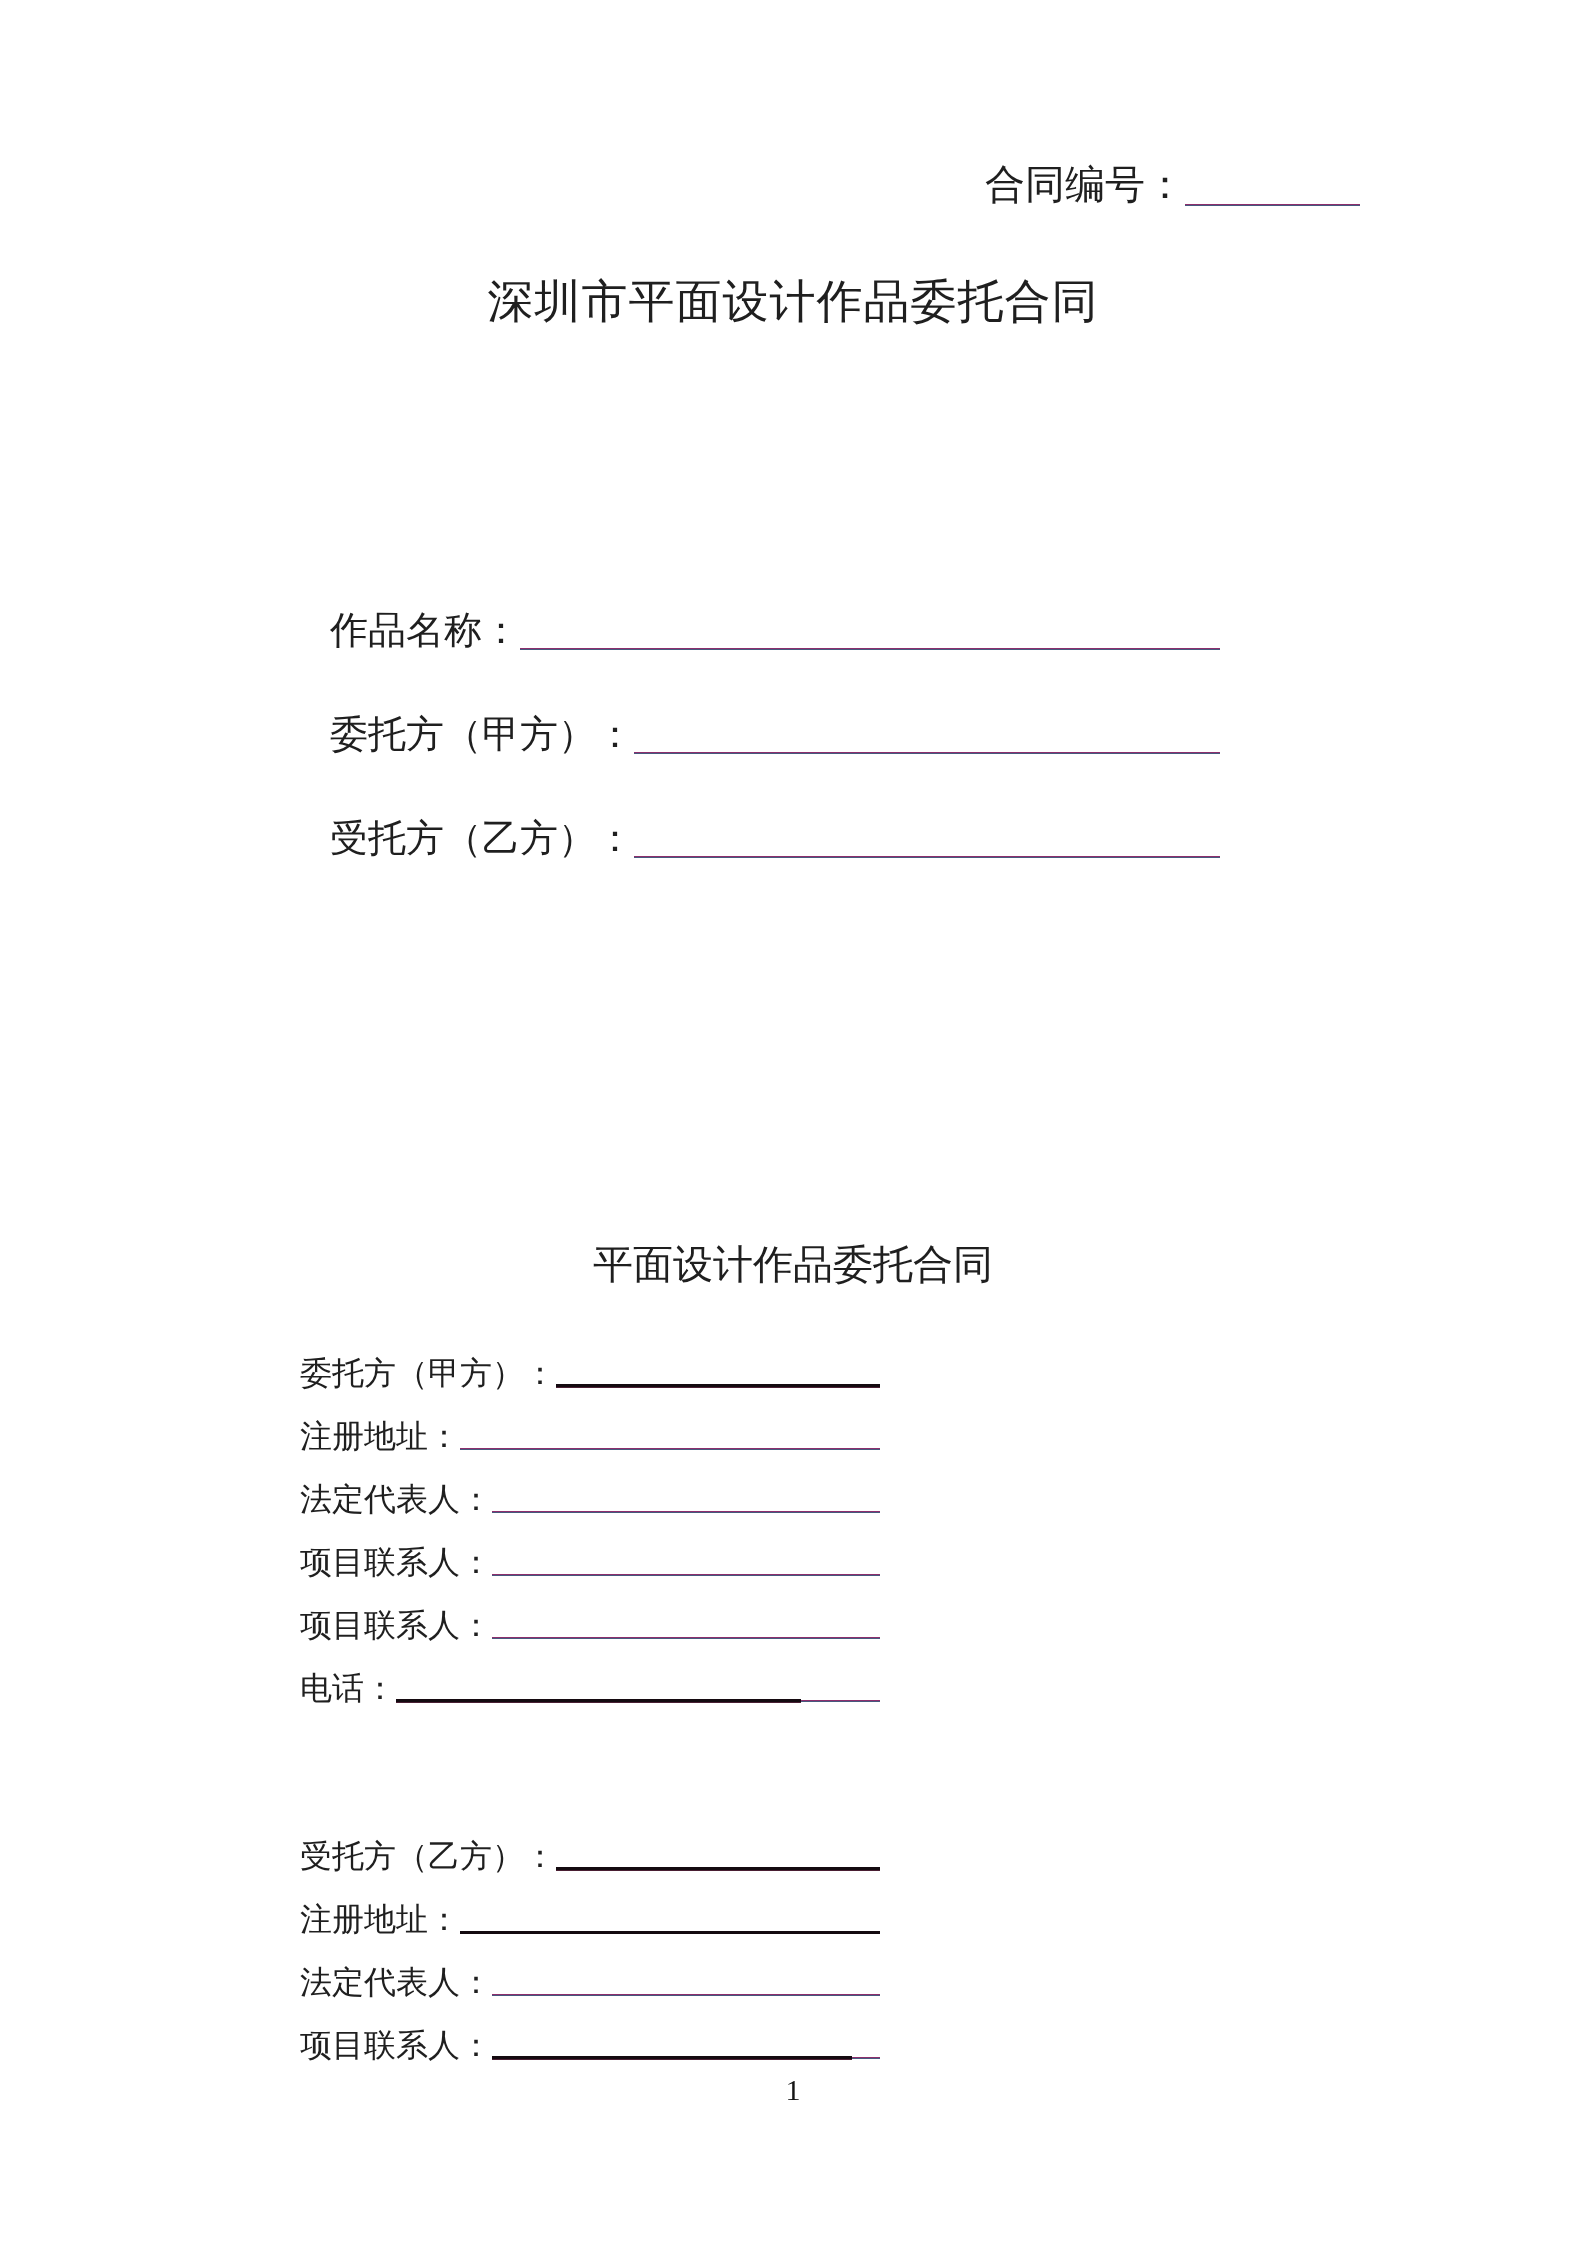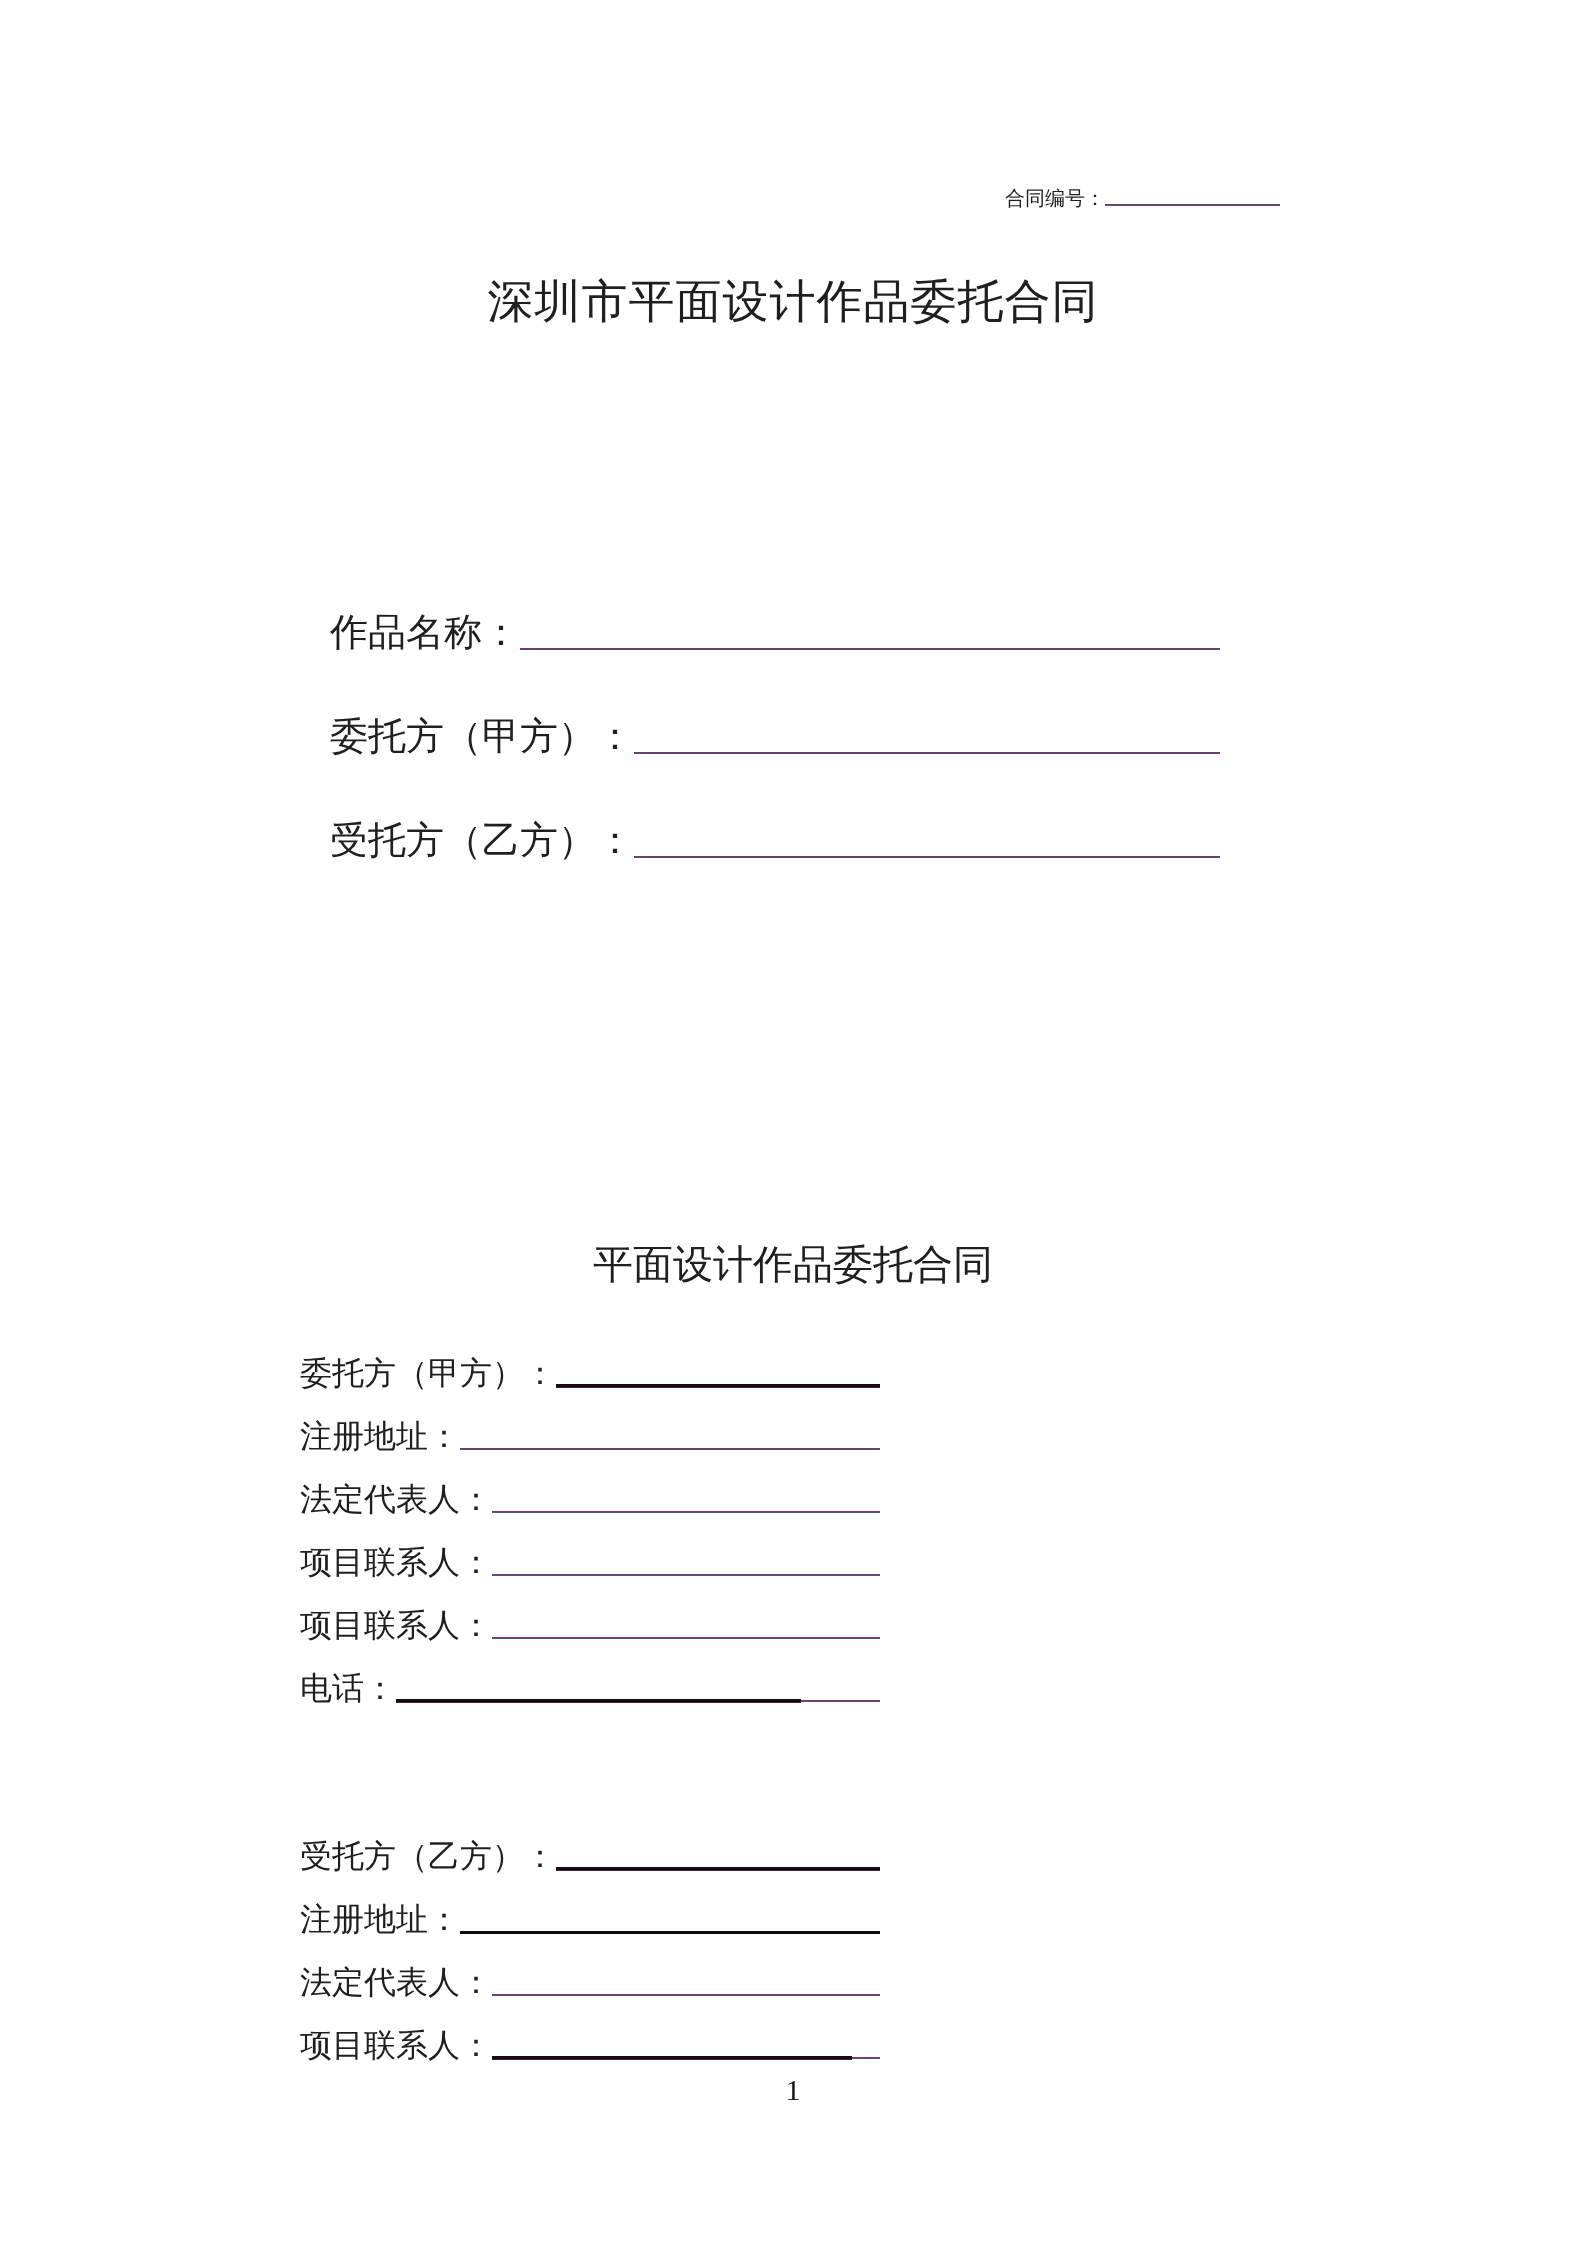--- a/index.html
+++ b/index.html
@@ -11,35 +11,35 @@
     font-family:"Liberation Sans","DejaVu Sans",sans-serif;
     color:#1f1f1f;
     overflow:hidden;
   }
   
   .contract-no {
     position:absolute;
     top:170px; left:985px;
     display:flex; align-items:flex-end;
     height:42px;
-    font-size:20px; line-height:1.4;margin-left:20px;
+    font-size:40px; line-height:1.4;
   }
   
   .title1 {
     position:absolute;
     top:274px; left:0; width:100%;
     text-align:center;
     font-size:46px; line-height:1.2;
     font-weight:400;
     letter-spacing:1px;
   }
   
   .fields1 {
     position:absolute;
-    top:552px; left:330px; width:890px;
+    top:552px; left:330px; width:890px;font-family:Liberation Mono, monospace;
   }
   .fields1 .frow {
     display:flex; align-items:flex-end;
     height:104px;
     font-size:38px; line-height:1.2;
   }
   
   .title2 {
     position:absolute;
     top:1240px; left:0; width:100%;

